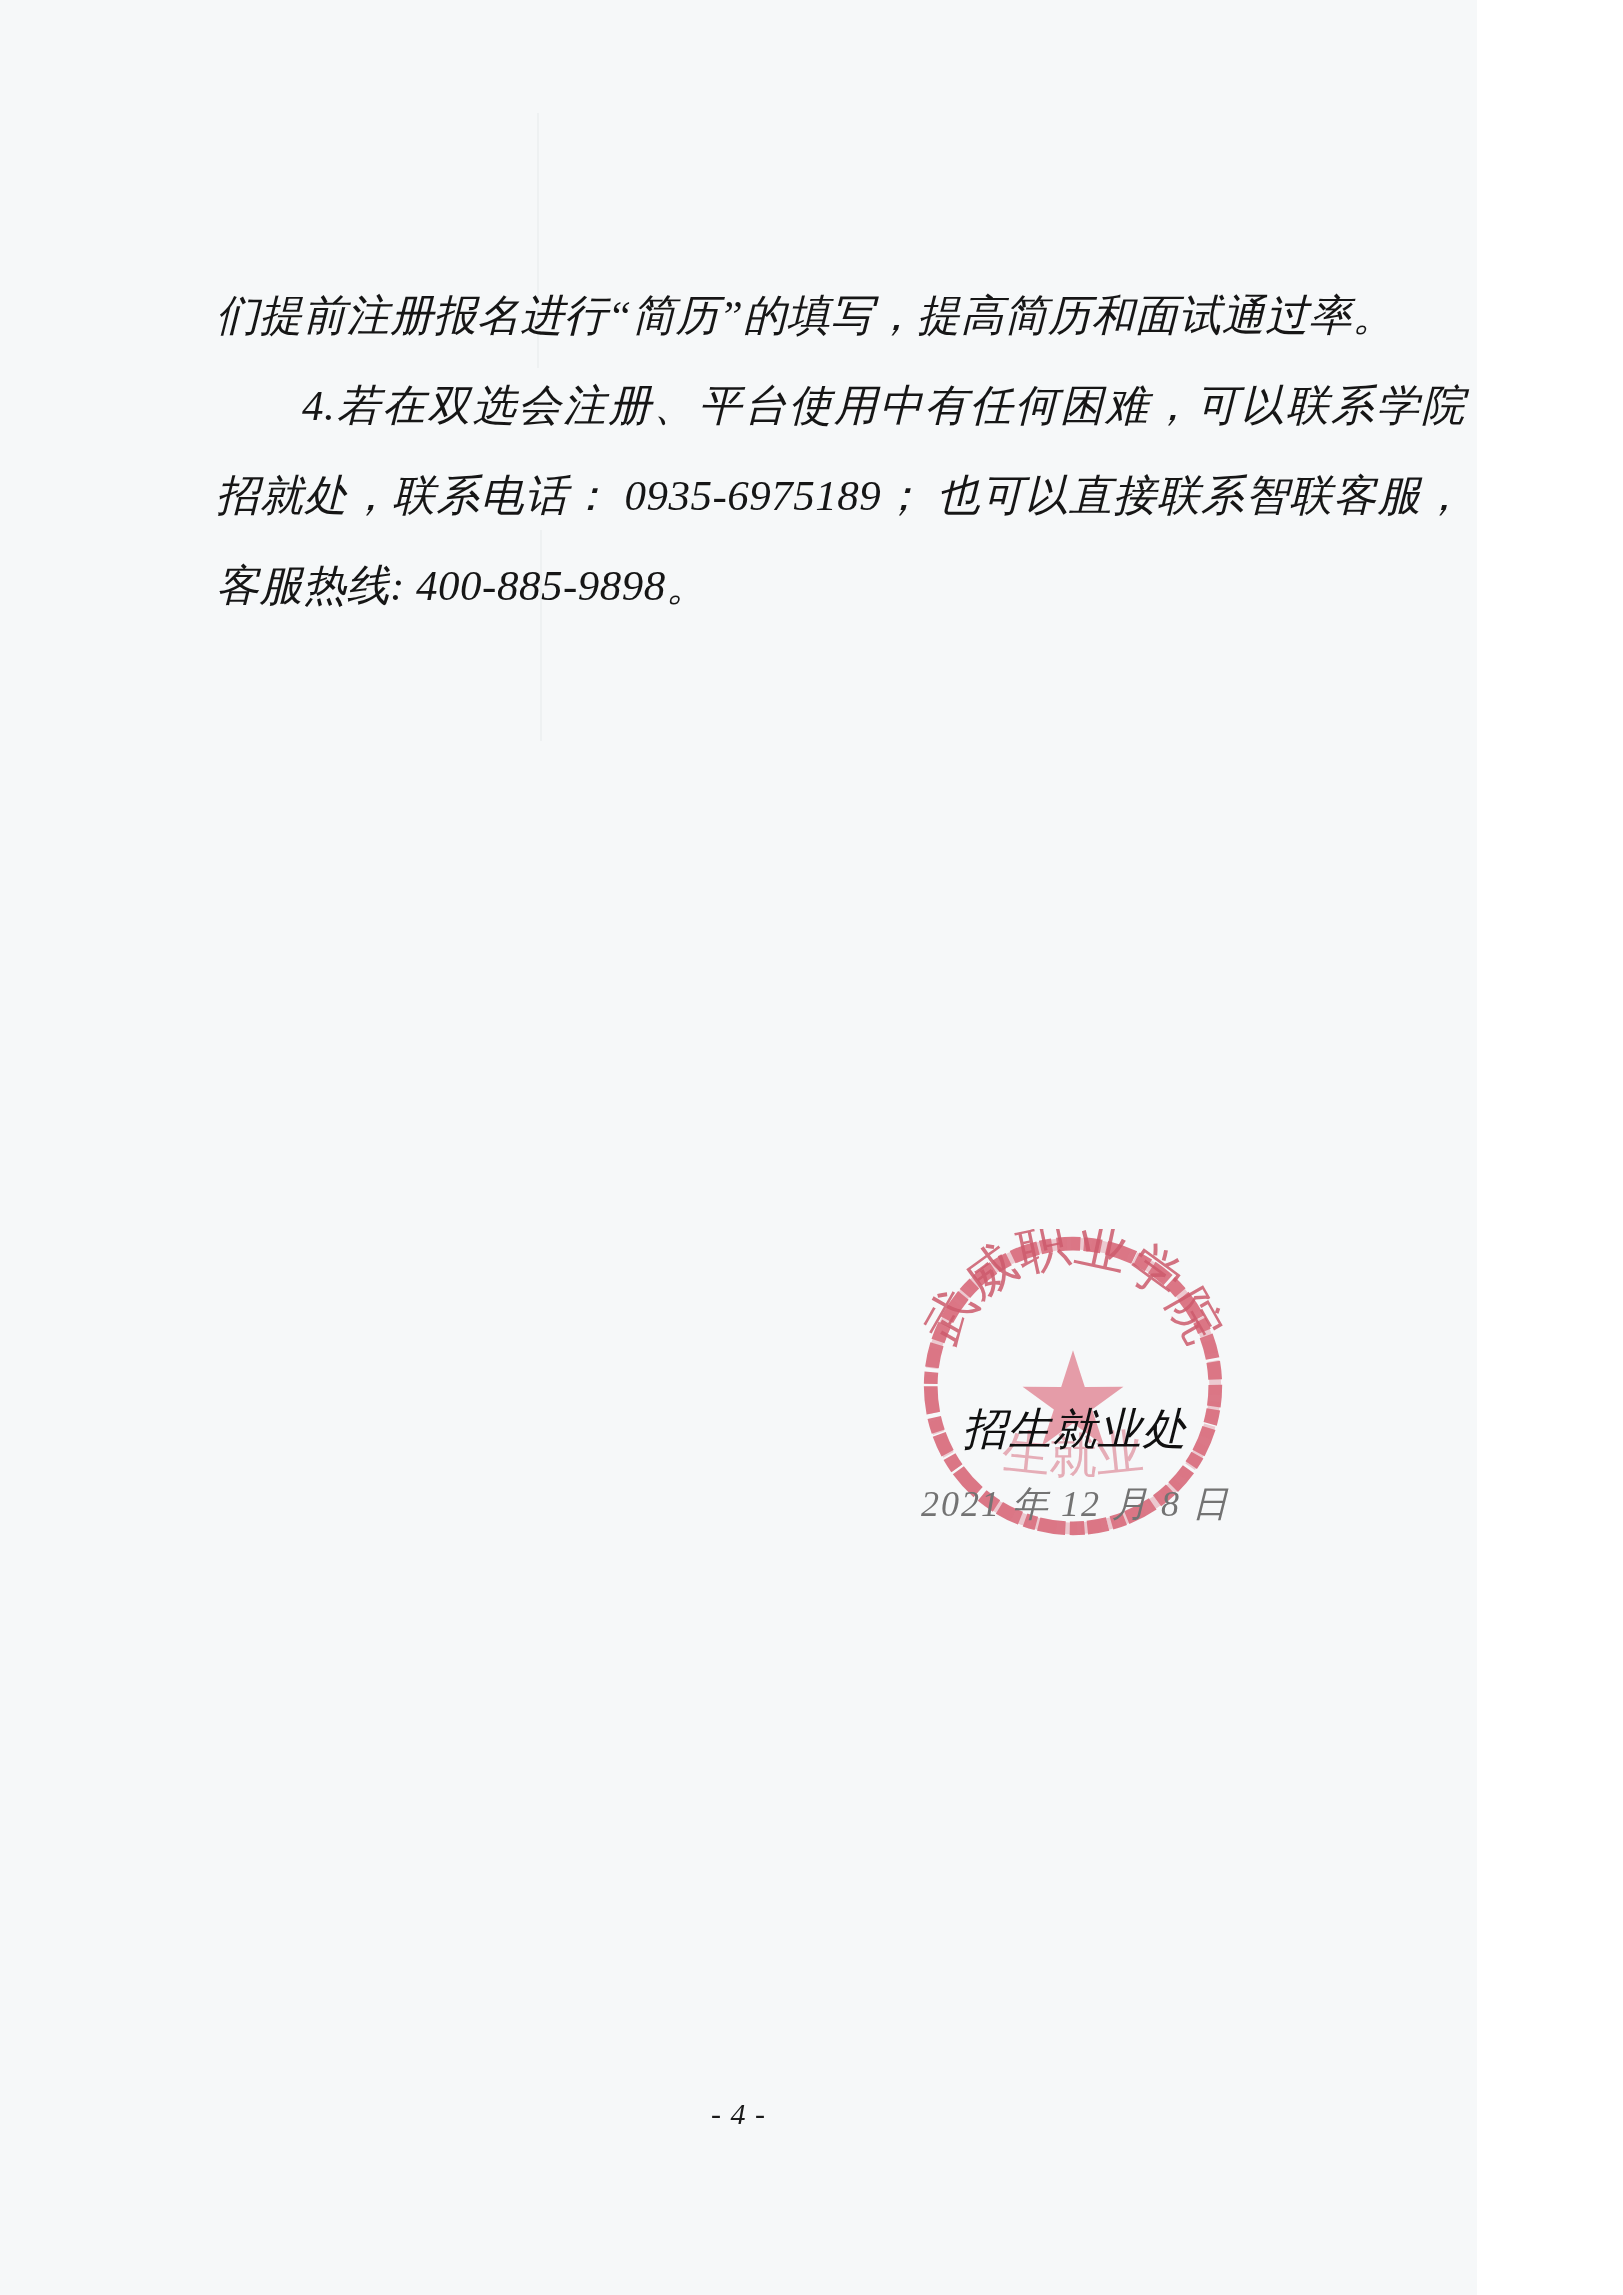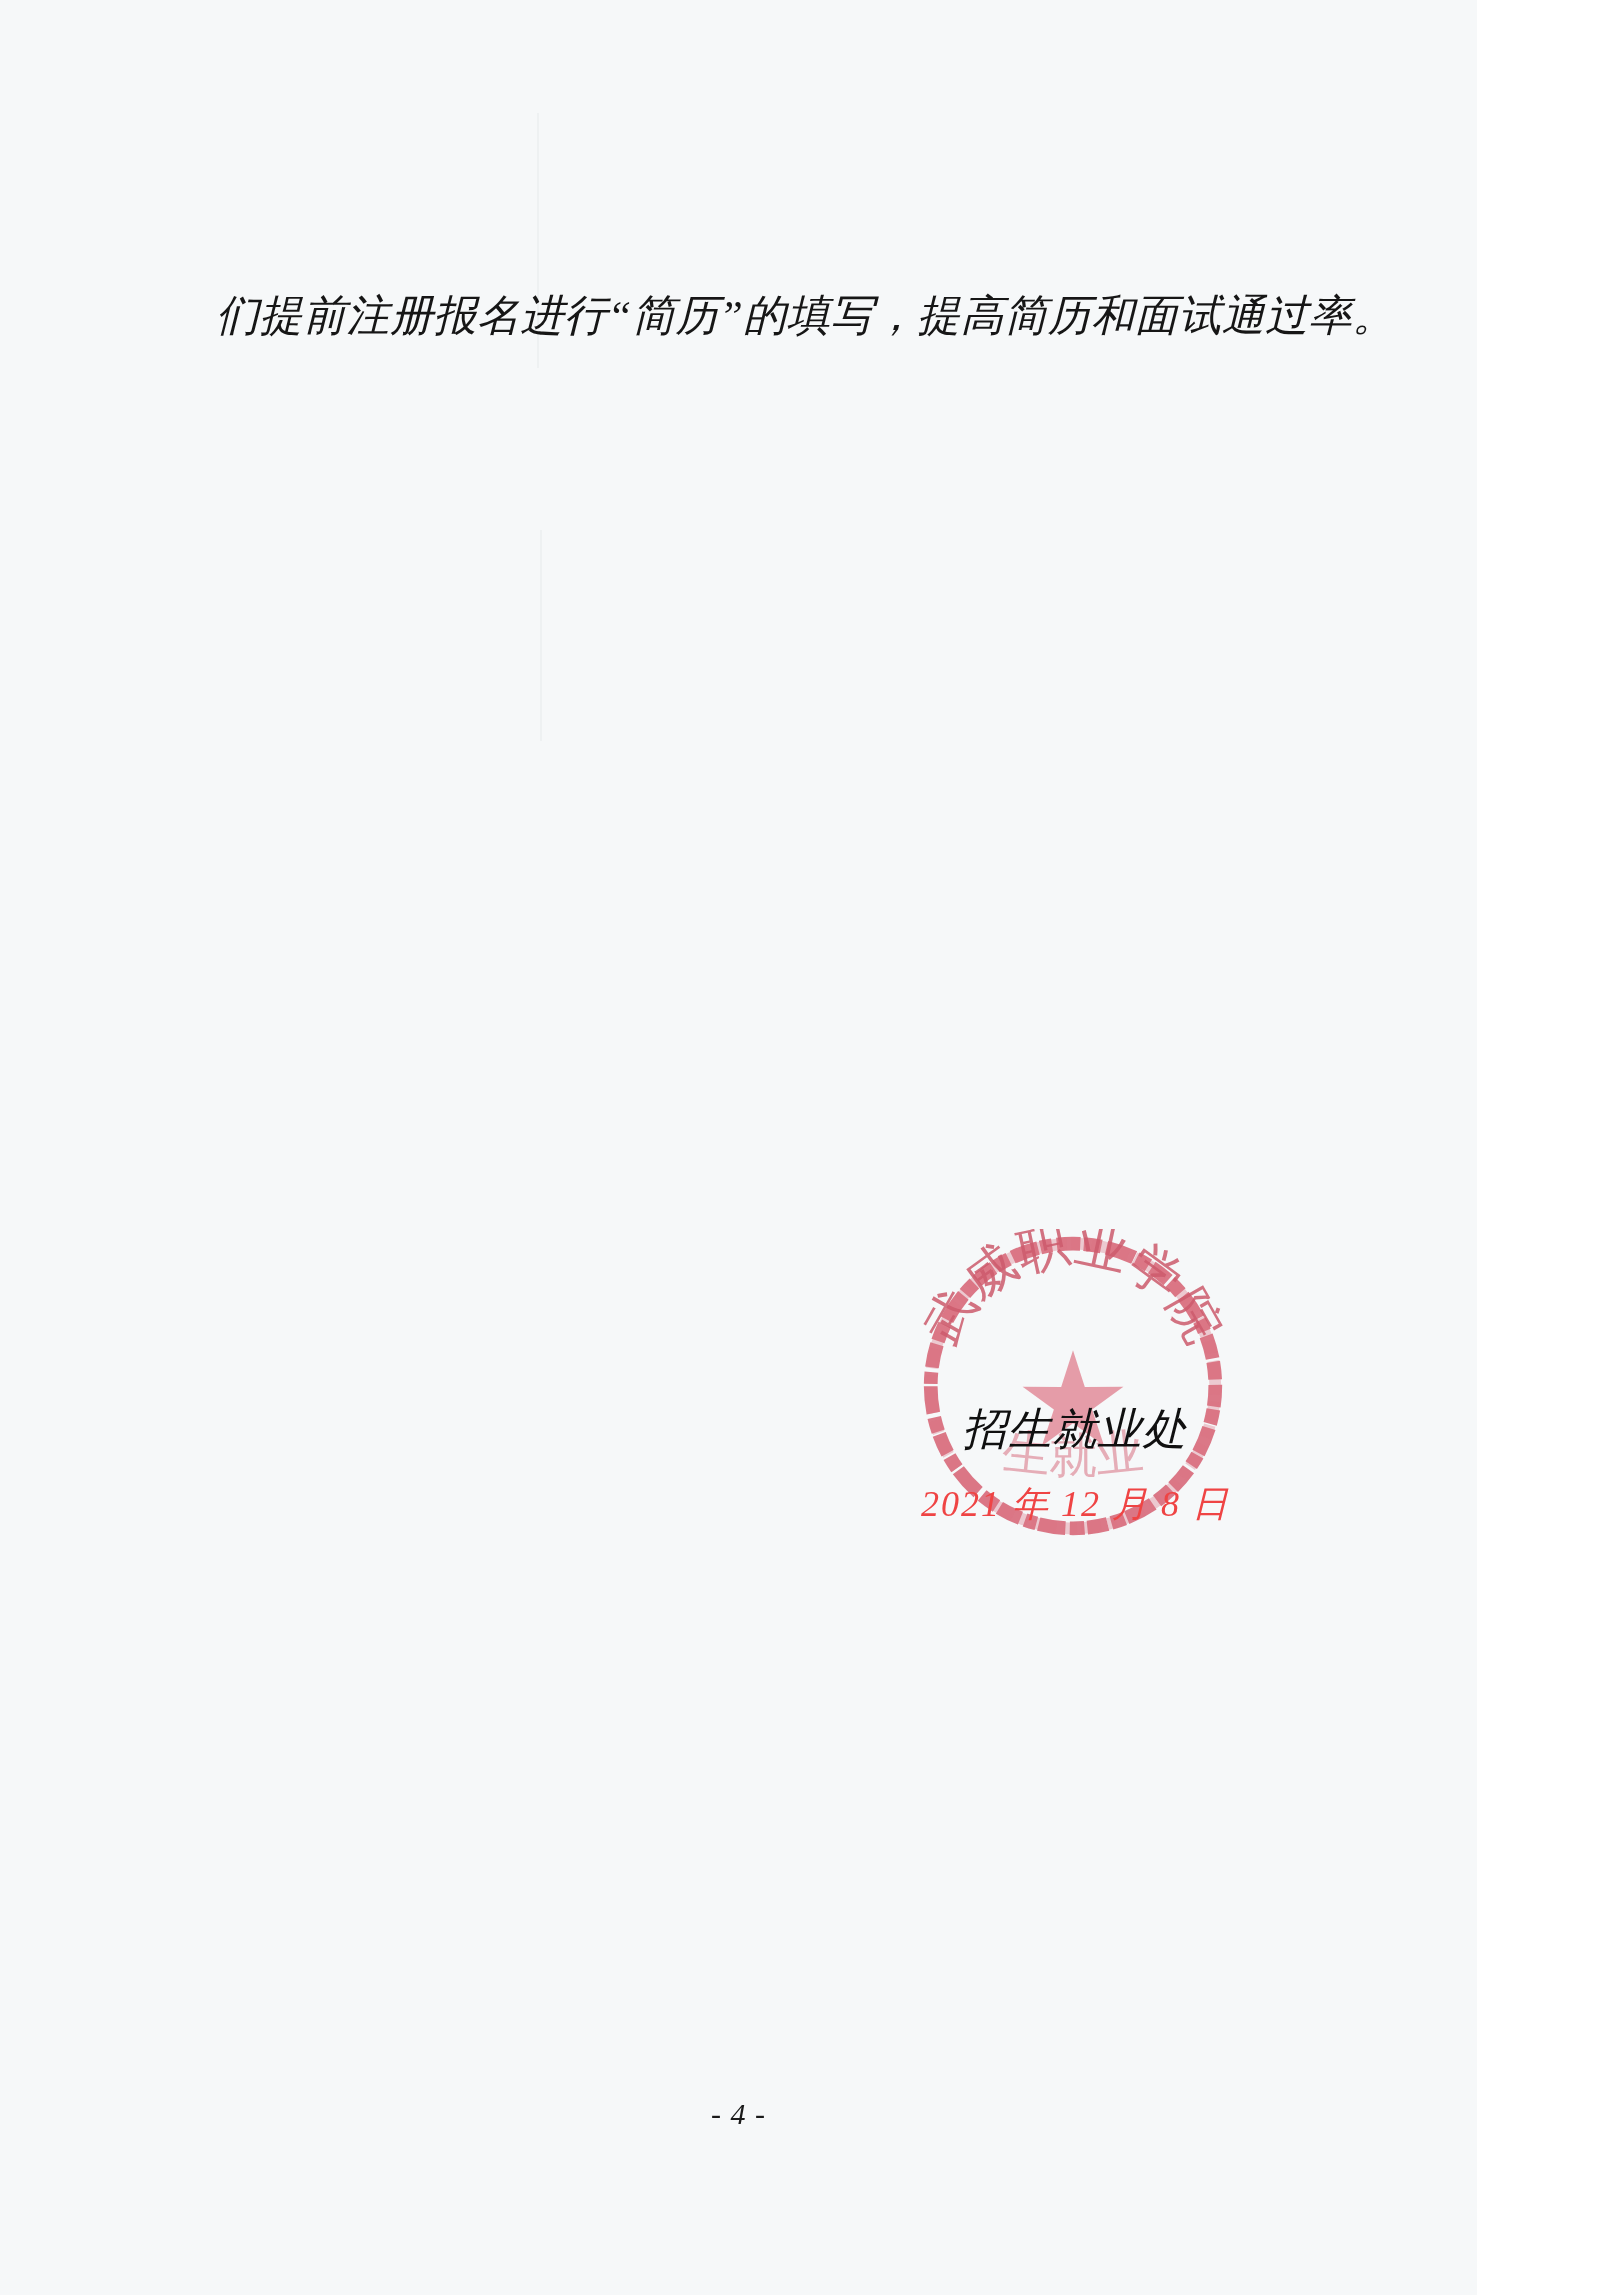--- a/index.html
+++ b/index.html
@@ -53,21 +53,21 @@
   }
   .sig-date {
     position: absolute;
     left: 879px;
     top: 1480px;
     width: 393px;
     text-align: center;
     font-size: 36px;
     letter-spacing: 2px;
     font-style: italic;
-    color: #ef4444;
+    color: #737373;
   }
 
   .page-number {
     position: absolute;
     left: 0;
     top: 2097px;
     width: 100%;
     text-align: center;
     font-size: 30px;
     letter-spacing: 1px;
@@ -83,20 +83,21 @@
 </head>
 <body>
 
 <div class="page">
 
   <div class="crease c1"></div>
   <div class="crease c2"></div>
 
   <div class="body-text">
     <p class="no-indent">们提前注册报名进行“简历”的填写，提高简历和面试通过率。</p>
+    <p>4.若在双选会注册、平台使用中有任何困难，可以联系学院招就处，联系电话： 0935-6975189； 也可以直接联系智联客服，客服热线: 400-885-9898。</p>
   </div>
 
   <svg class="seal" viewBox="0 0 640 640" xmlns="http://www.w3.org/2000/svg">
     <defs>
       <path id="arcPath" d="M 76.6 254.8 A 252 252 0 0 1 563.4 254.8" fill="none"></path>
       <path id="bowPath" d="M 140 478 Q 320 512 500 478" fill="none"></path>
     </defs>
 
     <circle cx="320" cy="320" r="290" fill="none" stroke="#d94f63" stroke-width="28" opacity="0.82" stroke-dasharray="42 6 30 9 55 5 24 10 48 7 36 11 60 5 28 8"></circle>
     <circle cx="320" cy="320" r="290" fill="none" stroke="#e06a7a" stroke-width="24" opacity="0.35" stroke-dasharray="18 14 40 9 26 16 52 8"></circle>

